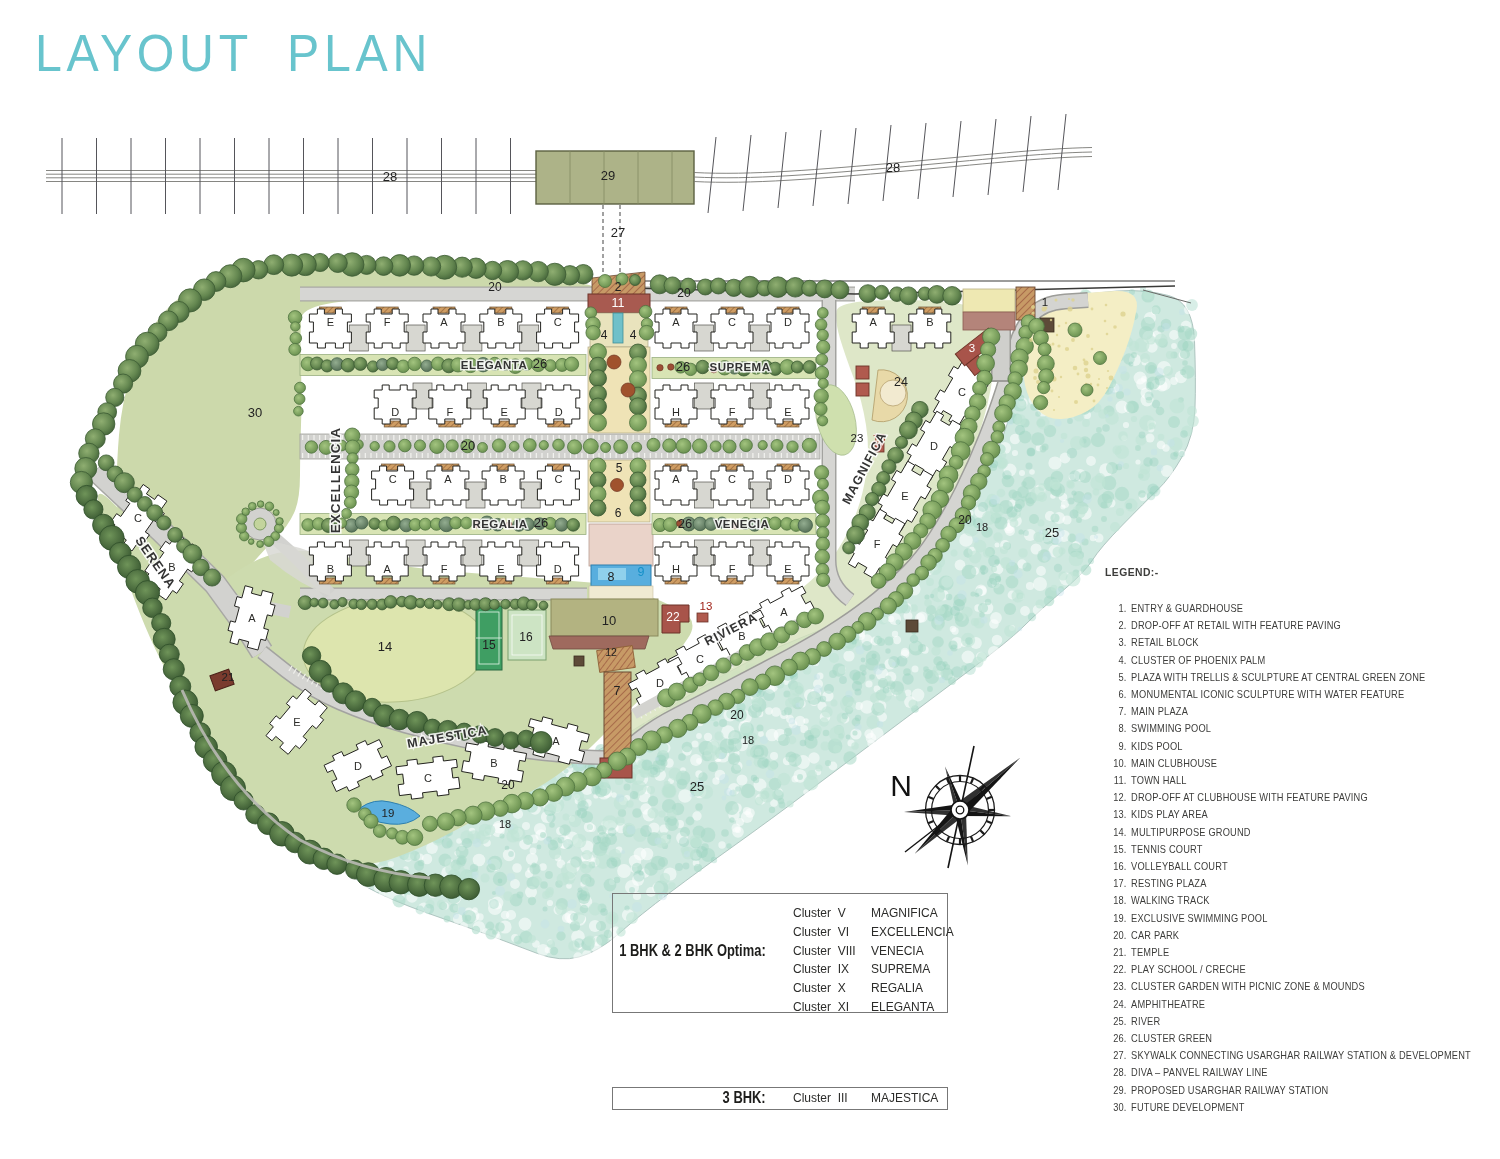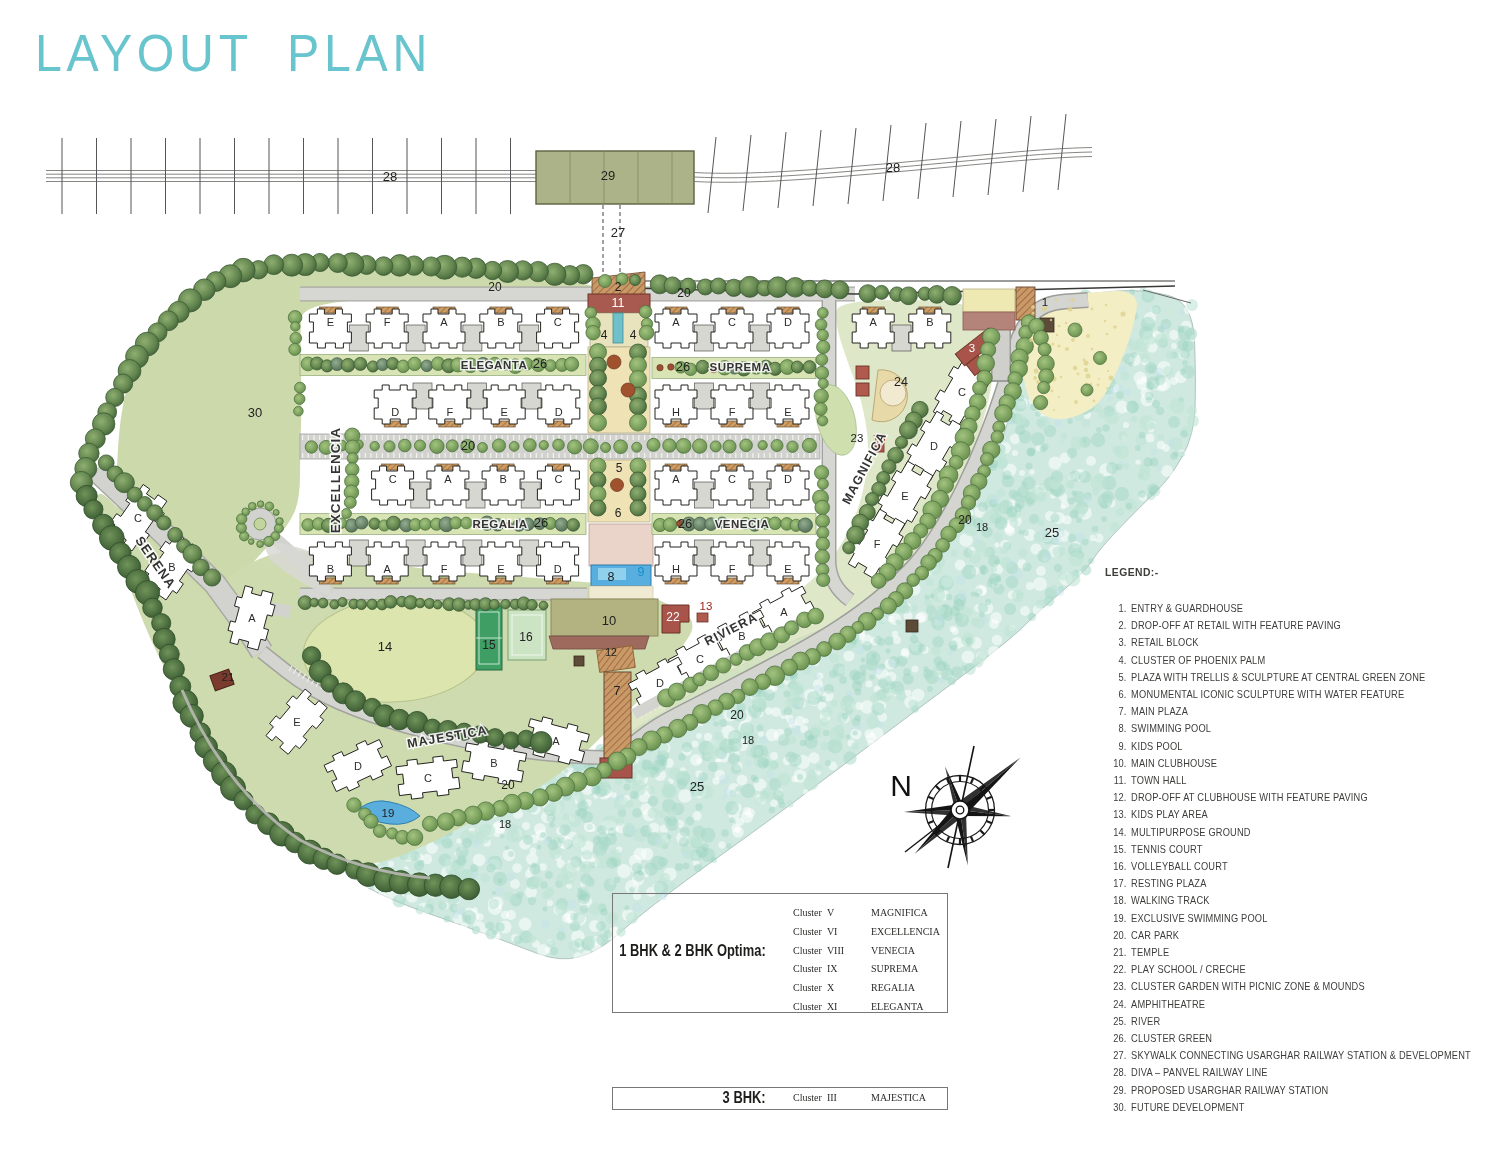--- a/index.html
+++ b/index.html
@@ -5,21 +5,21 @@
 font-family:"Liberation Sans",sans-serif;}
 #page{position:relative;width:1500px;height:1159px;}
 #title{position:absolute;left:35px;top:24px;font-size:51px;color:#68c4cd;
 letter-spacing:5px;word-spacing:18px;font-weight:400;transform-origin:0 0;transform:scaleX(0.946);white-space:nowrap;}
 #legend{position:absolute;left:1105px;top:566px;width:420px;color:#3d3d3b;transform-origin:0 0;transform:scaleX(0.90);}
 #legend h4{font-size:11.5px;margin:0 0 22px 0;letter-spacing:0.5px;font-weight:bold;}
 .lr{font-size:10.3px;line-height:17.2px;white-space:nowrap;letter-spacing:0.2px;}
 .ln{display:inline-block;width:24px;text-align:right;margin-right:5px;}
 .tbl{position:absolute;left:612px;border:1px solid #777;color:#2c2c2a;}
 .tbl .big{position:absolute;right:181px;font-weight:bold;font-size:17px;color:#1d1d1b;white-space:nowrap;transform:scaleX(0.76);transform-origin:100% 0;}
-.crow{font-size:10px;line-height:18.8px;white-space:nowrap;font-family:Liberation Serif, serif;}
+.crow{font-size:12px;line-height:18.8px;white-space:nowrap;}
 .cl{display:inline-block;width:78px;}
 </style></head>
 <body>
 <div id="page">
 
 <div id="title">LAYOUT PLAN</div>
 <svg width="1500" height="1159" viewBox="0 0 1500 1159" font-family="Liberation Sans, sans-serif">
 <defs>
 <radialGradient id="tg1" cx="40%" cy="38%" r="65%">
           <stop offset="0%" stop-color="#8fae71"></stop>

